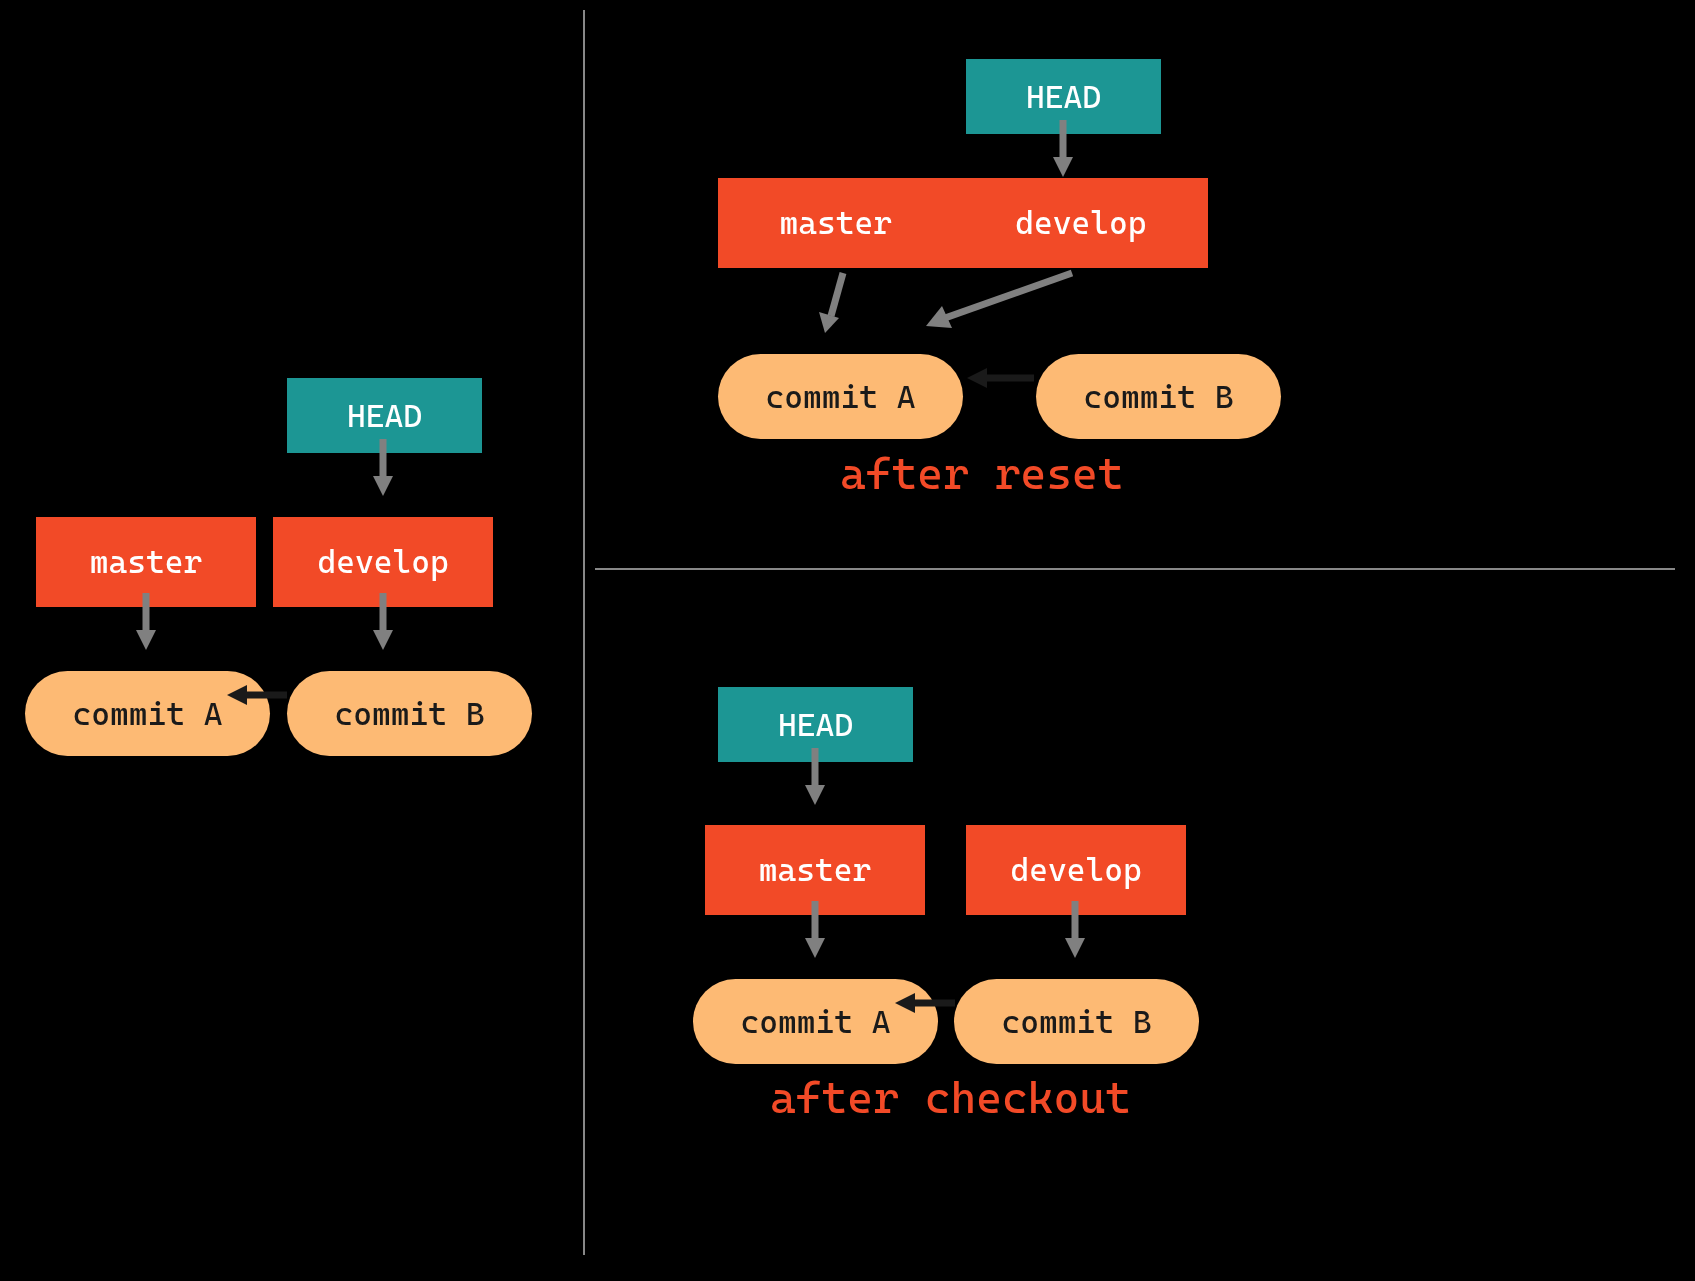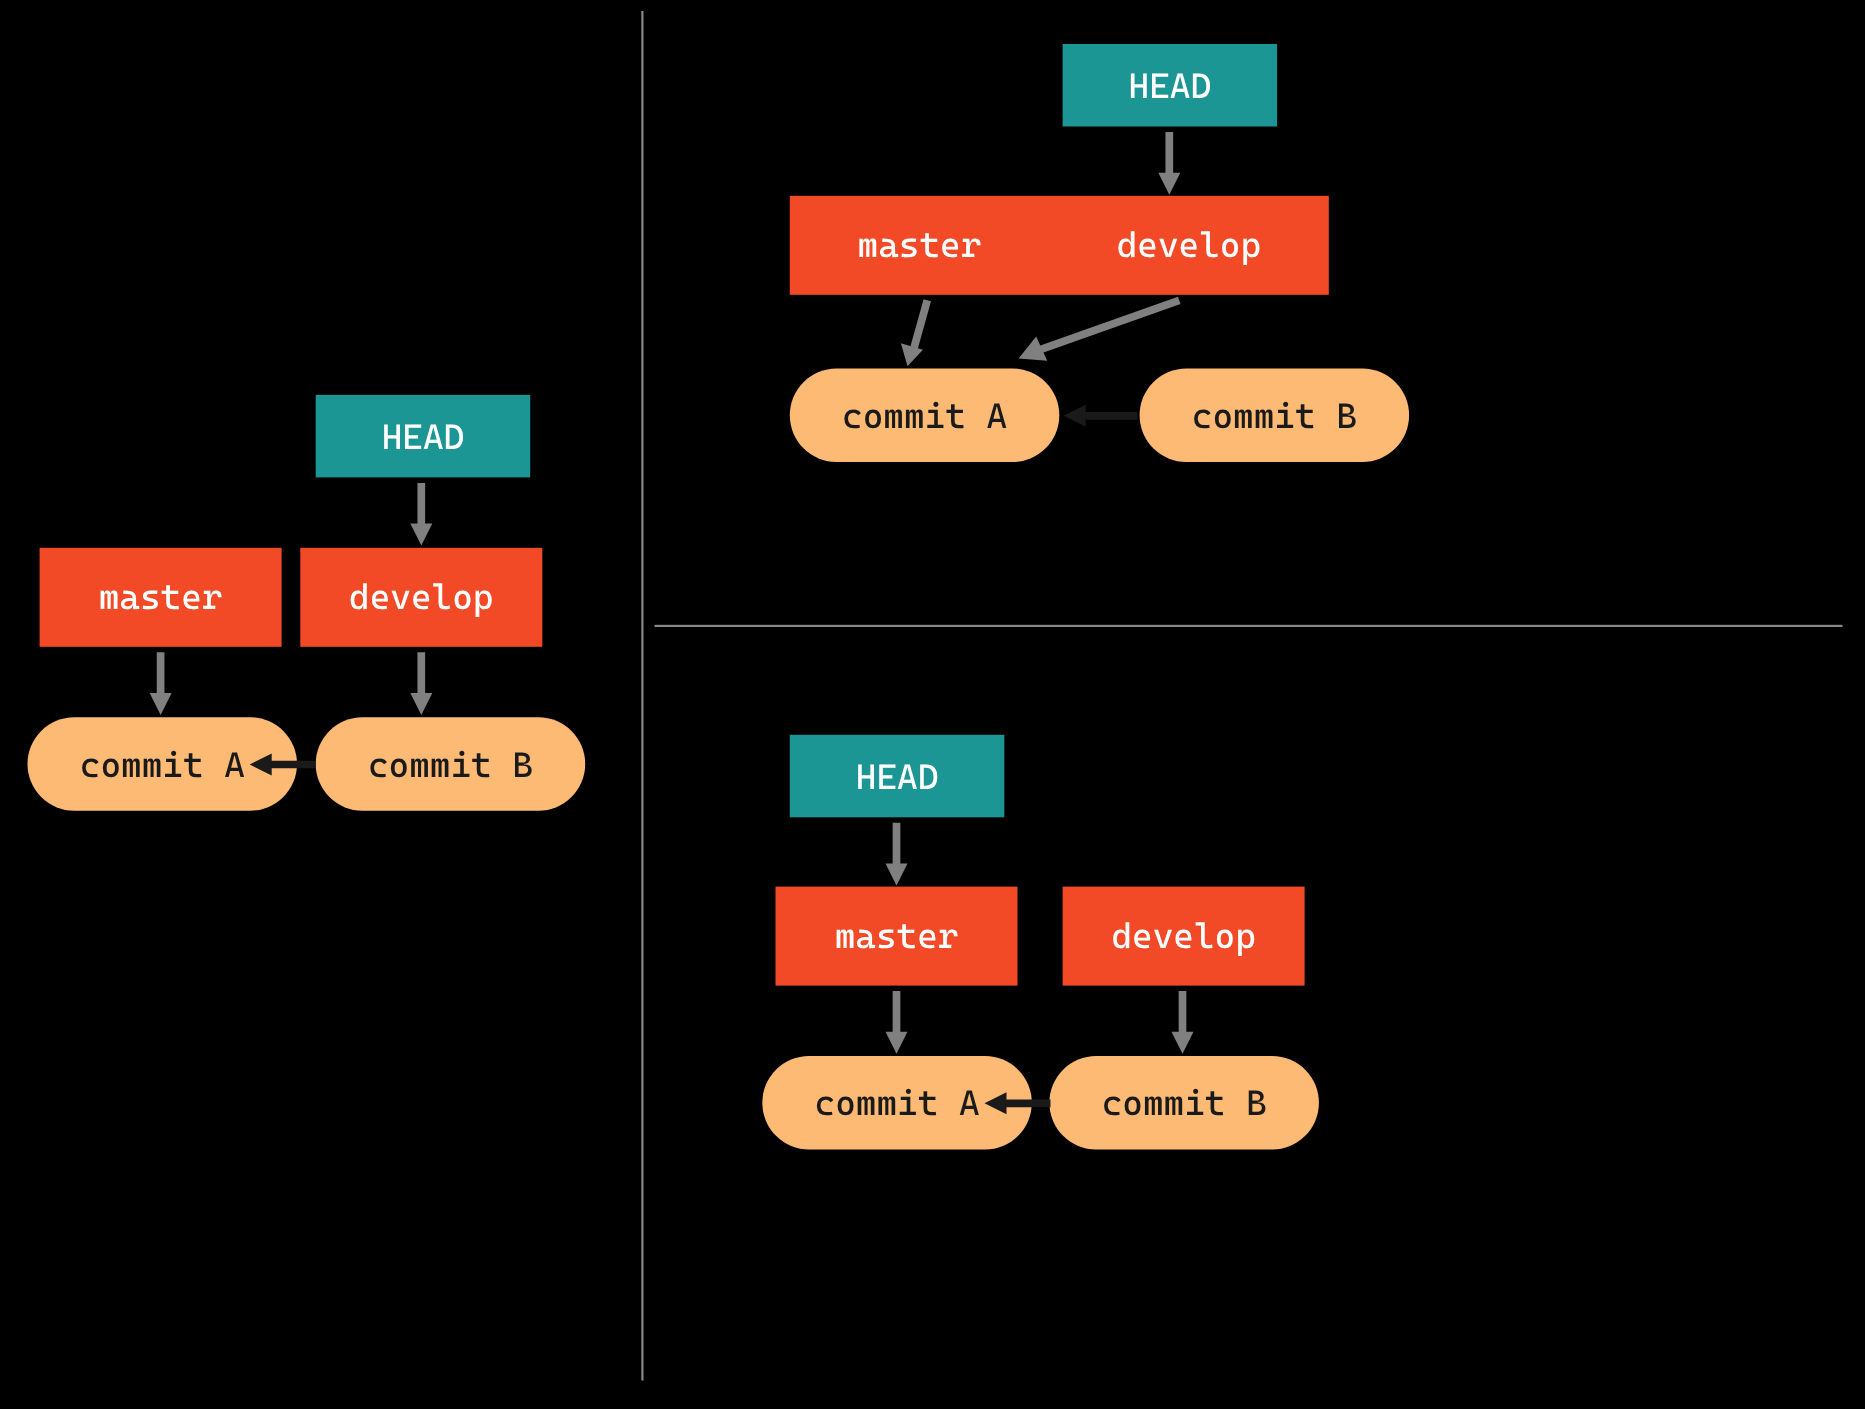--- a/index.html
+++ b/index.html
@@ -14,20 +14,21 @@
       position: absolute;
       inset: 0;
     }
     .box {
       position: absolute;
       display: flex;
       align-items: center;
       justify-content: center;
       font-size: 32px;
       color: #fff;
+      margin-top: 19px;
     }
     .head-box {
       background: #1c9694;
       width: 195px;
       height: 75px;
     }
     .branch-box {
       background: #f24a27;
       height: 90px;
     }
@@ -133,20 +134,23 @@
   </div>
   <div class="box commit-pill" style="left:1036px; top:335px;">
     <span>commit B</span>
   </div>
 
   <svg style="position:absolute; left:964px; top:363px; width:75px; height:30px;">
     <line x1="70" y1="15" x2="20" y2="15" stroke="#1a1a1a" stroke-width="7"></line>
     <polygon points="3,15 23,5 23,25" fill="#1a1a1a"></polygon>
   </svg>
 
+  <div class="caption" style="left:840px; top:448px;">
+    <span>after reset</span>
+  </div>
 
   <div class="box head-box" style="left:718px; top:668px;">
     <span>HEAD</span>
   </div>
 
   <svg style="position:absolute; left:800px; top:743px; width:30px; height:65px;">
     <line x1="15" y1="5" x2="15" y2="45" stroke="#808080" stroke-width="7"></line>
     <polygon points="15,62 5,42 25,42" fill="#808080"></polygon>
   </svg>
 
@@ -171,14 +175,17 @@
   </div>
   <div class="box commit-pill" style="left:954px; top:960px;">
     <span>commit B</span>
   </div>
 
   <svg style="position:absolute; left:892px; top:988px; width:68px; height:30px;">
     <line x1="63" y1="15" x2="20" y2="15" stroke="#1a1a1a" stroke-width="7"></line>
     <polygon points="3,15 23,5 23,25" fill="#1a1a1a"></polygon>
   </svg>
 
+  <div class="caption" style="left:770px; top:1072px;">
+    <span>after checkout</span>
+  </div>
 
 </div>
 
 </body></html>

